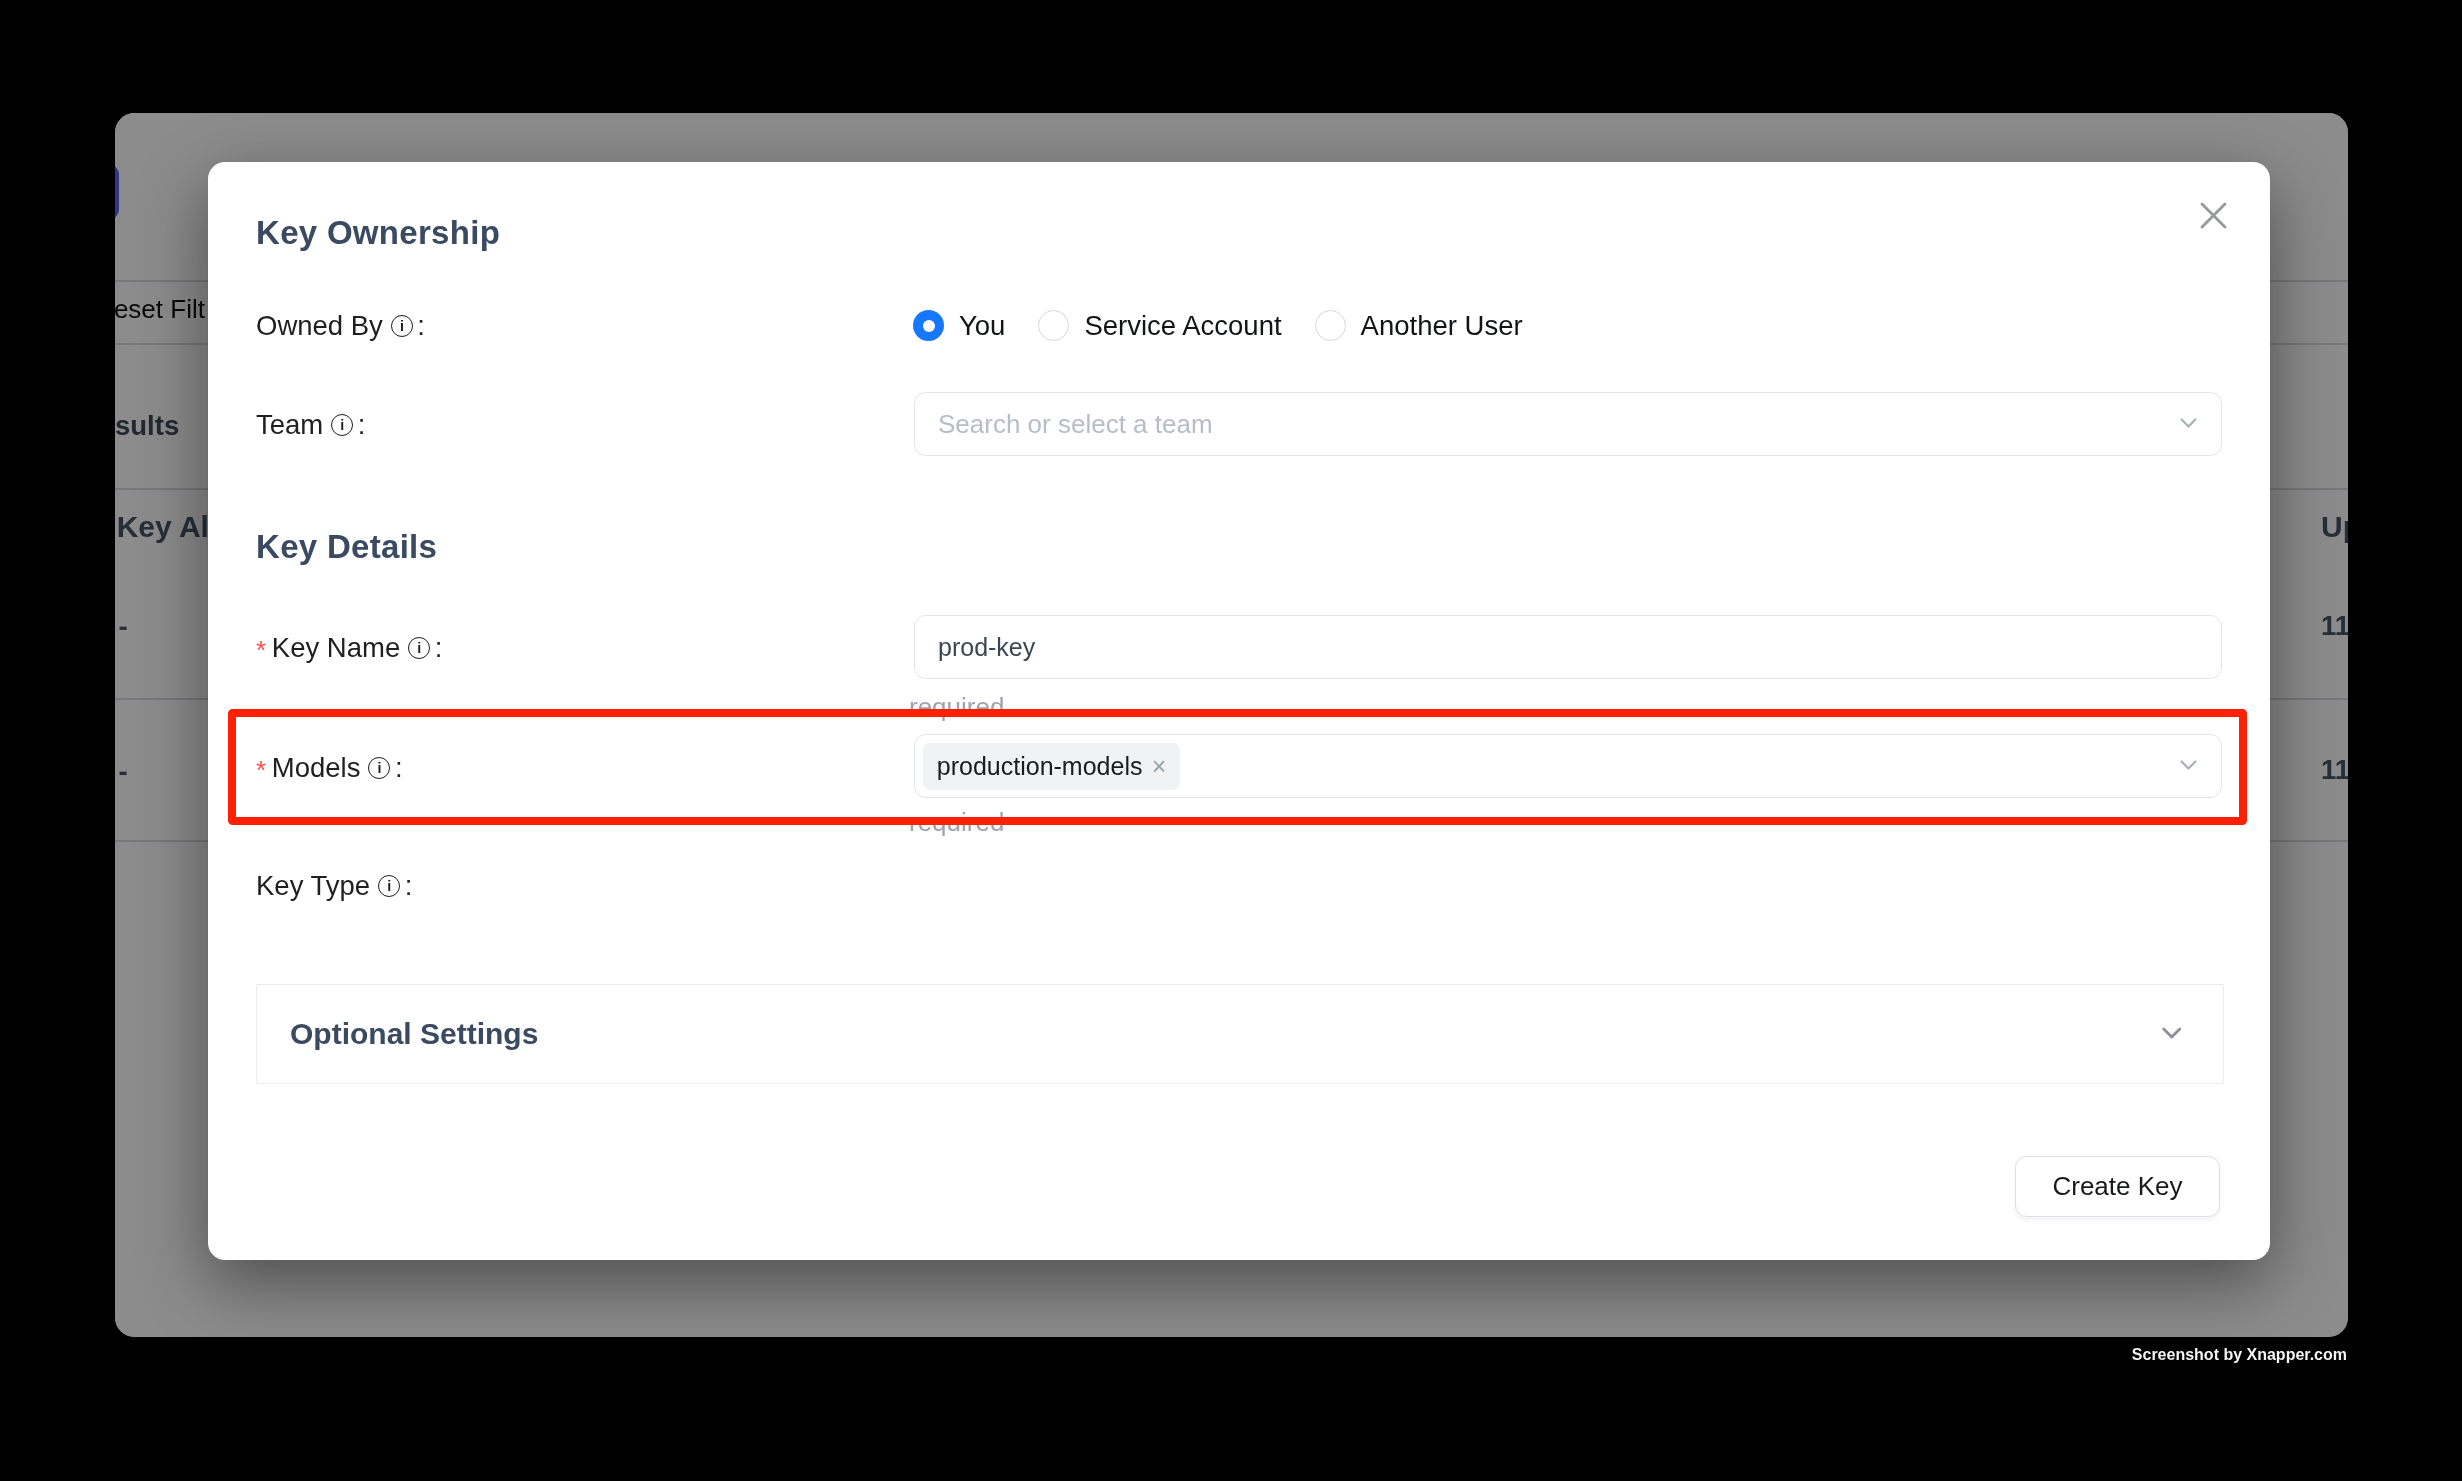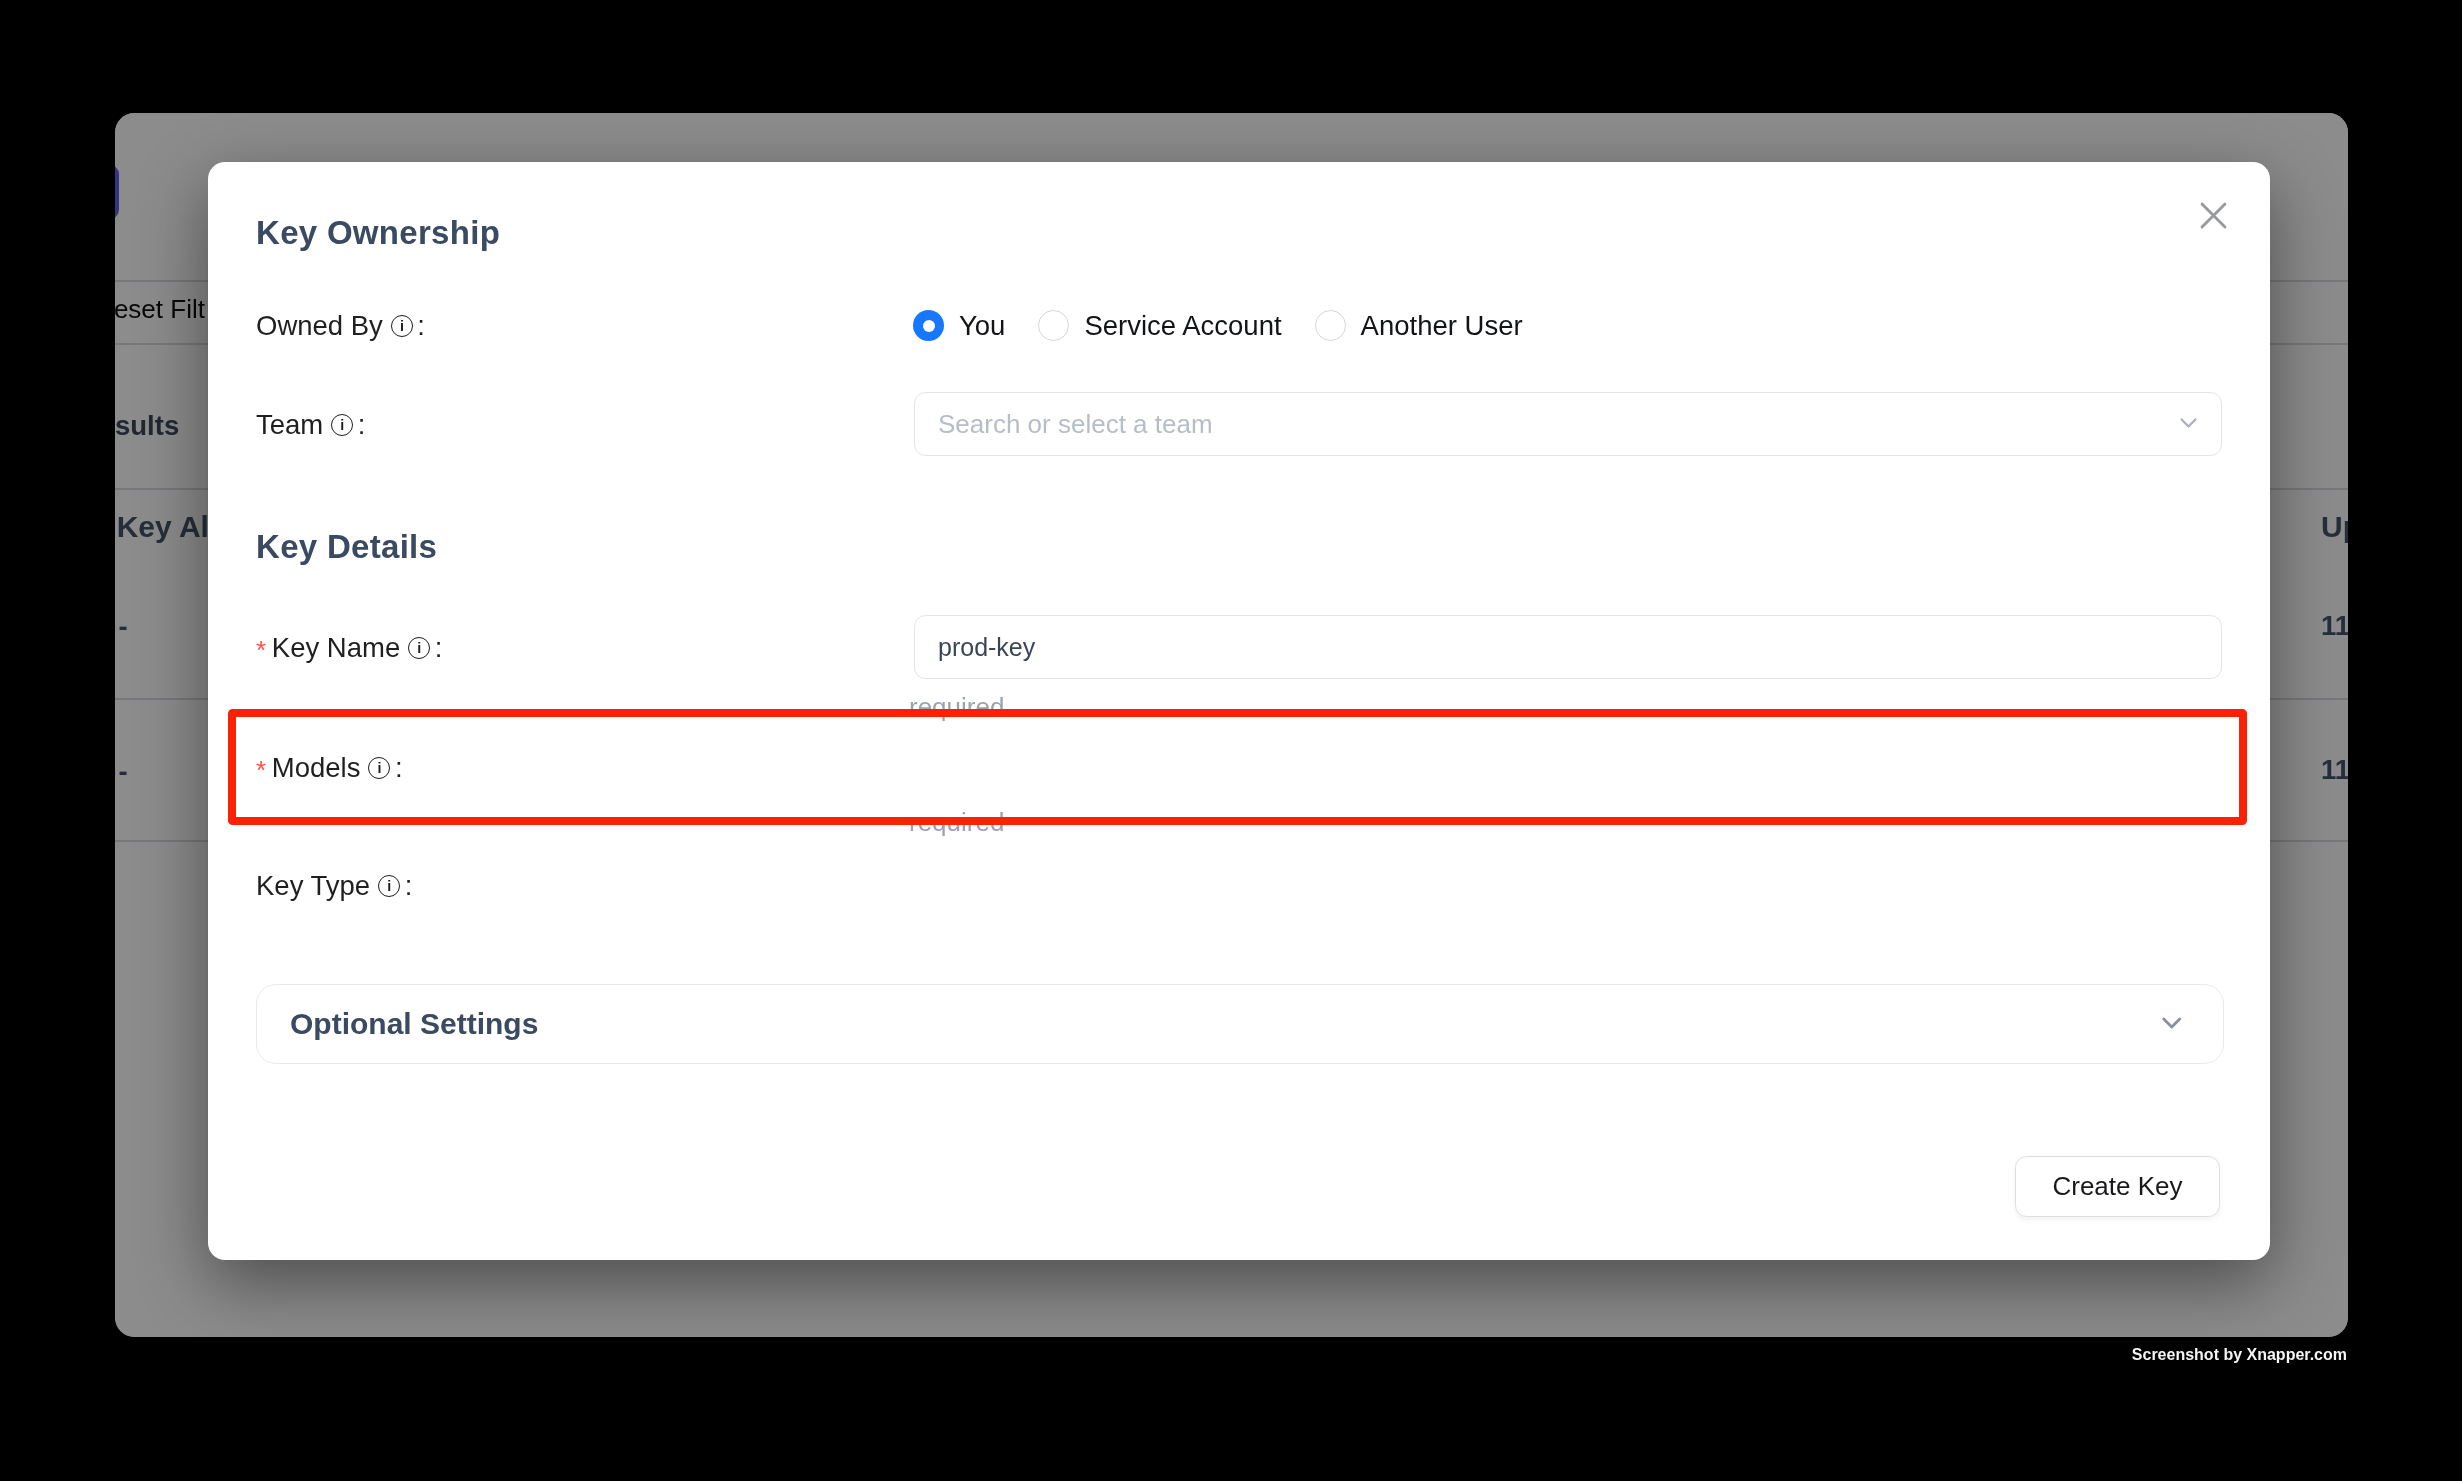--- a/index.html
+++ b/index.html
@@ -55,22 +55,22 @@
                           border-radius:50%; background:#fff; transform:translate(-50%,-50%); }
   .radio-lbl { font-size:27.5px; color:#121417; }
 
   .hint { position:absolute; left:701px; font-size:26px; color:#9ca3af;text-align:right; }
 
   .tag { margin-left:8px; height:47px; display:flex; align-items:center; padding:0 13.8px;
          background:#f1f2f4; border-radius:6.9px; }
   .tag-text { font-size:25px; color:#191c20; }
   .tag-x { font-size:25px; color:#9aa2ab; margin-left:9.2px; line-height:1; cursor:pointer; }
 
-  .opt-card { position:absolute; left:48px; top:822px; width:1968px; height:80px;
-              border:1.7px solid #e8eaee; border-radius:20px; background:#fff;
+  .opt-card { position:absolute; left:48px; top:822px; width:1968px; height:100px;
+              border:1.7px solid #e8eaee; border-radius:2px; background:#fff;
               display:flex; align-items:center; cursor:pointer; }
   .opt-title { margin-left:33px; font-size:30px; font-weight:600; color:#394a61; }
   .opt-chev { position:absolute; right:38px; top:50%; transform:translateY(-50%); }
 
   .create-btn { position:absolute; left:1807px; top:994px; width:205px; height:61px;
                 background:#fff; border:1.7px solid #dcdfe3; border-radius:11.5px;
                 display:flex; align-items:center; justify-content:center;
                 font-size:26px; color:#18191b; cursor:pointer;
                 box-shadow:0 2.3px 5.7px rgba(0,0,0,0.05); }
 
@@ -167,20 +167,31 @@
       <input class="txt-input" value="prod-key" style="">
     </div>
     <div class="hint" style="top:530px">required</div>
 
     <div class="form-label" style="top:589px">
       <span class="req-star">*</span>
       <span>Models</span>
       <span class="info-icon">i</span>
       <span class="colon">:</span>
     </div>
+    <div class="field" style="top:572px">
+      <span class="tag">
+        <span class="tag-text">production-models</span>
+        <span class="tag-x">×</span>
+      </span>
+      <span class="chev">
+        <svg width="23" height="23" viewBox="0 0 40 40">
+            <path d="M8 14 L20 26 L32 14" fill="none" stroke="#aab0b9" stroke-width="4" stroke-linecap="round" stroke-linejoin="round"></path>
+          </svg>
+      </span>
+    </div>
     <div class="hint" style="top:645px">required</div>
 
     <div class="form-label" style="top:707px">
       <span>Key Type</span>
       <span class="info-icon">i</span>
       <span class="colon">:</span>
     </div>
 
     <div class="opt-card">
       <span class="opt-title">Optional Settings</span>

